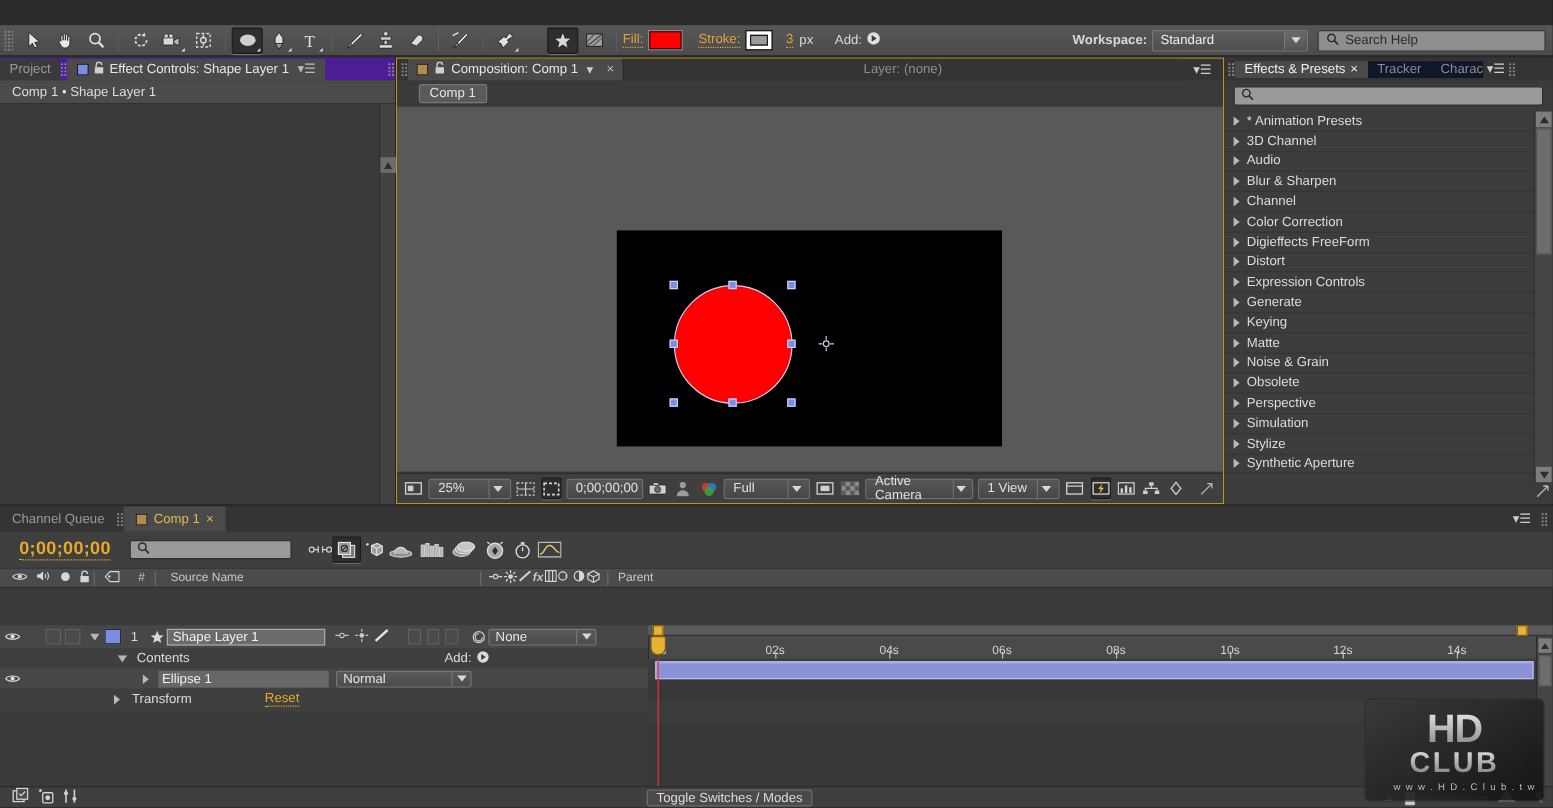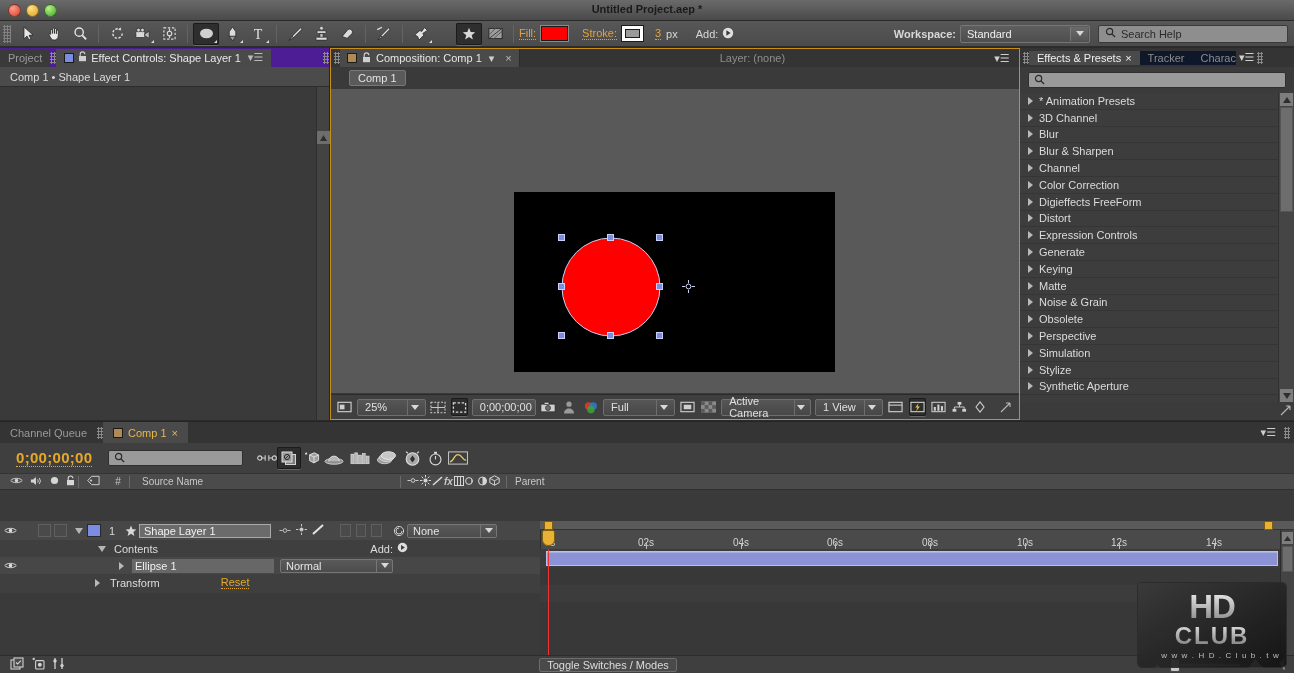--- a/index.html
+++ b/index.html
@@ -185,28 +185,20 @@
   .wm-club { font-size:24px; font-weight:bold; letter-spacing:2px;
      background:linear-gradient(#f4f4f4,#7a7a7a); -webkit-background-clip:text; background-clip:text;
      color:transparent; line-height:1.05; }
   .wm-url { font-size:8px; letter-spacing:1.1px; color:#c9c9c9; margin-top:2px;padding-left:17px; }
 </style>
 </head>
 <body>
 
 <div id="app">
 
-  <div class="titlebar">
-    <div class="traffic">
-      <div class="dot r"></div>
-      <div class="dot y"></div>
-      <div class="dot g"></div>
-    </div>
-    <div class="tl-title">Untitled Project.aep *</div>
-  </div>
 
   <div class="toolbar">
     <div class="grip"></div>
 
     <div class="tool">
       <svg width="13" height="15" viewBox="0 0 13 15">
           <path d="M2 1 L2 13 L5 10 L7 14 L9 13 L7 9.3 L11 9 Z" fill="#e6e6e6" stroke="#1a1a1a" stroke-width=".7"></path>
         </svg>
     </div>
 
@@ -622,21 +614,21 @@
       <div class="eff-row">
           <i class="tri"></i>
           <span>* Animation Presets</span>
         </div>
       <div class="eff-row">
           <i class="tri"></i>
           <span>3D Channel</span>
         </div>
       <div class="eff-row">
           <i class="tri"></i>
-          <span>Blur</span>
+          <span>Audio</span>
         </div>
       <div class="eff-row">
           <i class="tri"></i>
           <span>Blur &amp; Sharpen</span>
         </div>
       <div class="eff-row">
           <i class="tri"></i>
           <span>Channel</span>
         </div>
       <div class="eff-row">

